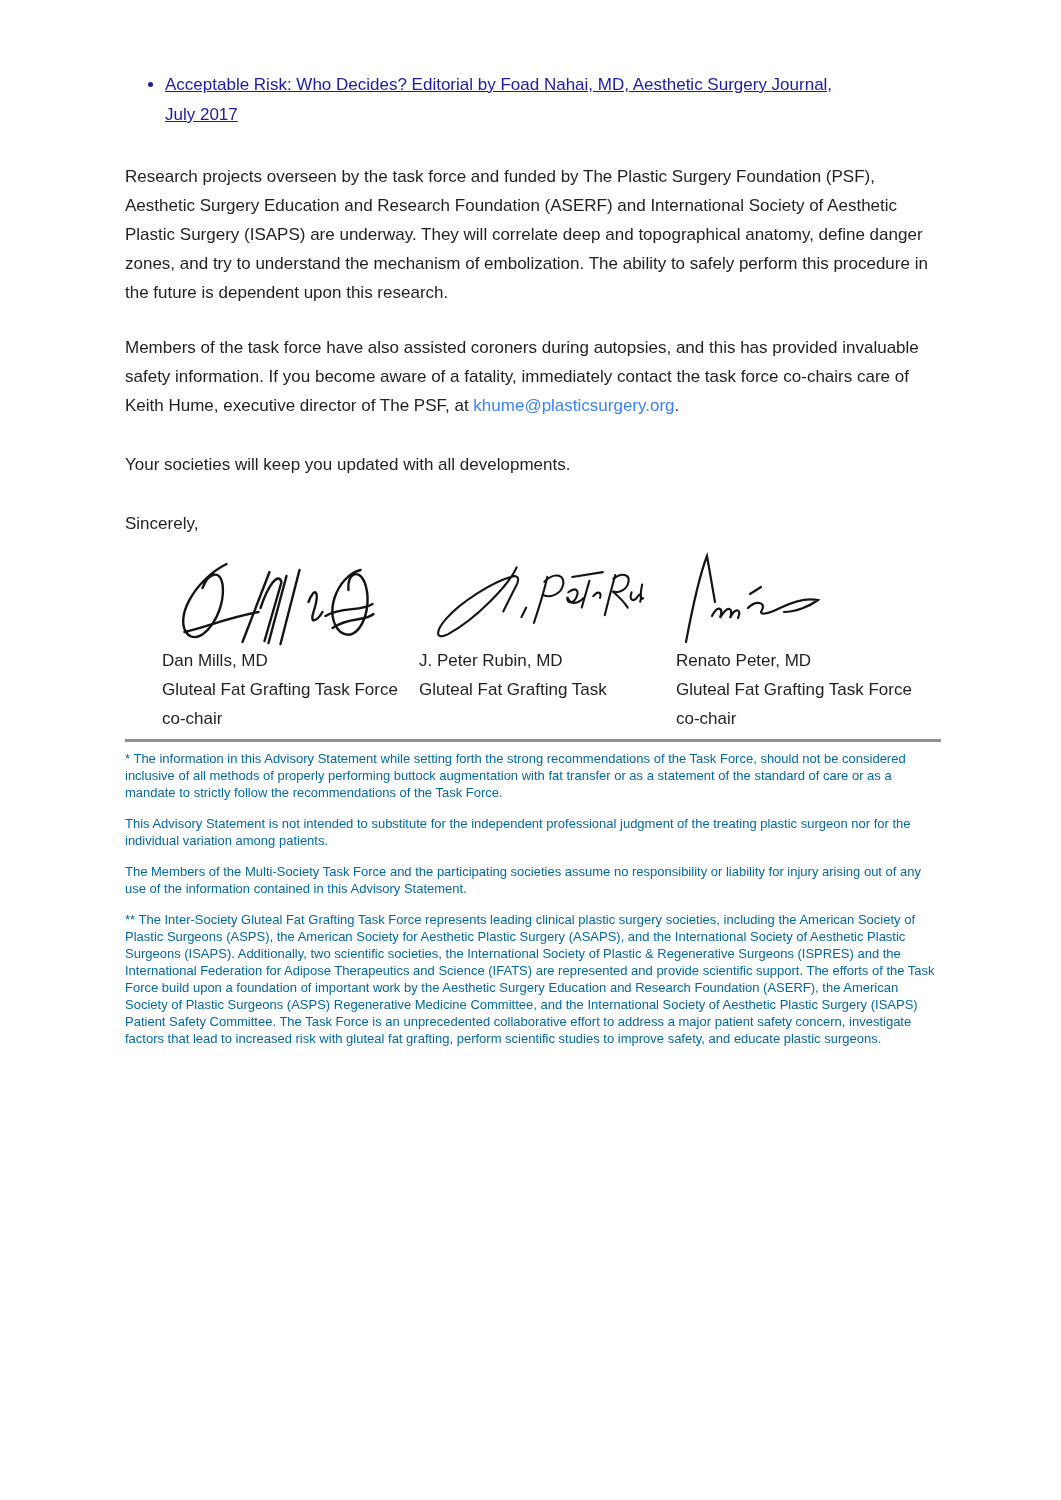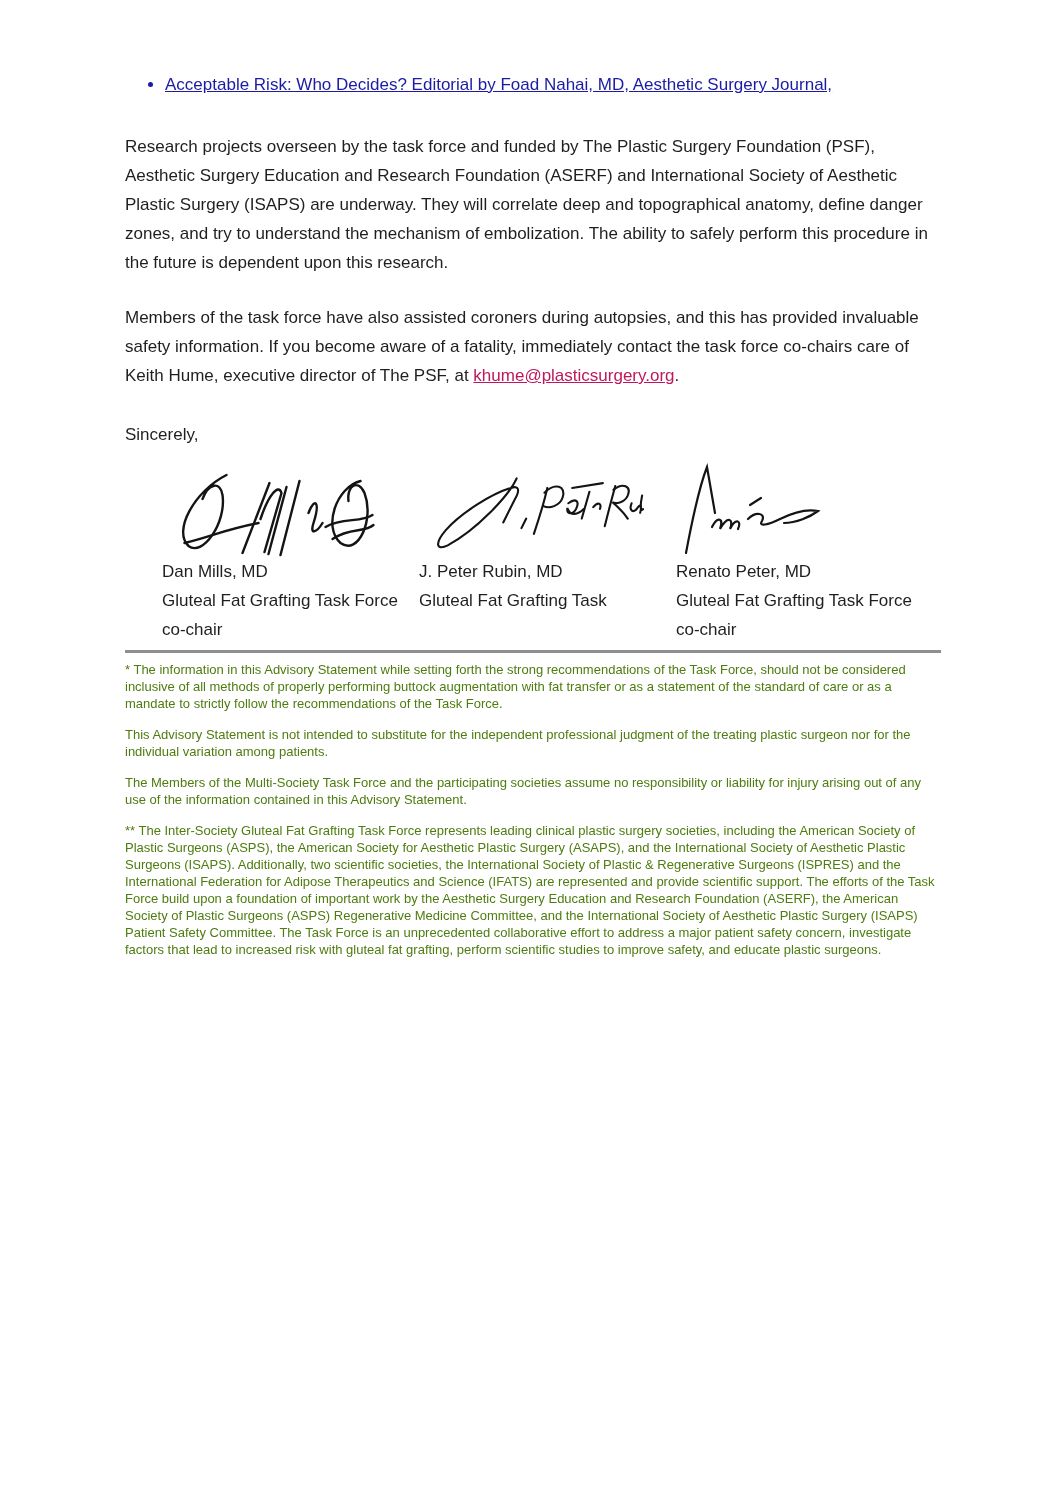--- a/index.html
+++ b/index.html
@@ -41,22 +41,21 @@
 
   
   .para {
     font-size: 17px;
     line-height: 29px;
     margin-bottom: 26px;
     color: #1f1f1f;
   }
   .para.gap-md { margin-bottom: 30px; }
   a.email-link {
-    color: #be185d;
-    text-decoration: underline;
+    color: #3b82f6;
     cursor: pointer;
   }
   .closing { margin-bottom: 12px; }
 
   
   .sig-row {
     display: flex;
     margin-left: 37px;
     margin-bottom: 0;
   }
@@ -72,43 +71,45 @@
   
   .divider {
     border: none;
     border-top: 3px solid #8f8f8f;
     margin: 6px 0 8px 0;
     width: 816px;
   }
   .footnote {
     font-size: 13px;
     line-height: 17px;
-    color: #4d7c0f;
+    color: #0369a1;
     margin-bottom: 14px;
     width: 816px;
   }
 </style>
 </head>
 <body>
 
 <div class="page">
   <div class="content">
 
     <ul class="ref-list">
       <li>
         <a class="doc-link">
           <span class="link-line">Acceptable Risk: Who Decides? Editorial by Foad Nahai, MD, Aesthetic Surgery Journal,</span>
+          <span class="link-line">July 2017</span>
         </a>
       </li>
     </ul>
 
     <p class="para">Research projects overseen by the task force and funded by The Plastic Surgery Foundation (PSF), Aesthetic Surgery Education and Research Foundation (ASERF) and International Society of Aesthetic Plastic Surgery (ISAPS) are underway. They will correlate deep and topographical anatomy, define danger zones, and try to understand the mechanism of embolization. The ability to safely perform this procedure in the future is dependent upon this research.</p>
 
     <p class="para gap-md"><span>Members of the task force have also assisted coroners during autopsies, and this has provided invaluable safety information. If you become aware of a fatality, immediately contact the task force co-chairs care of Keith Hume, executive director of The PSF, at </span><a class="email-link">khume@plasticsurgery.org</a><span>.</span></p>
 
+    <p class="para gap-md">Your societies will keep you updated with all developments.</p>
 
     <p class="para closing">Sincerely,</p>
 
     <div class="sig-row">
 
       <div class="sig-col">
         <span class="sig-img">
           <svg width="215" height="96" viewBox="0 0 210 96" fill="none" stroke="#141414" stroke-width="2.4" stroke-linecap="round">
             <path d="M 62 14 C 30 30 8 70 24 85 C 38 96 62 62 58 34 C 56 20 44 22 38 38"></path>
             <path d="M 20 82 C 45 76 62 68 94 62"></path>

